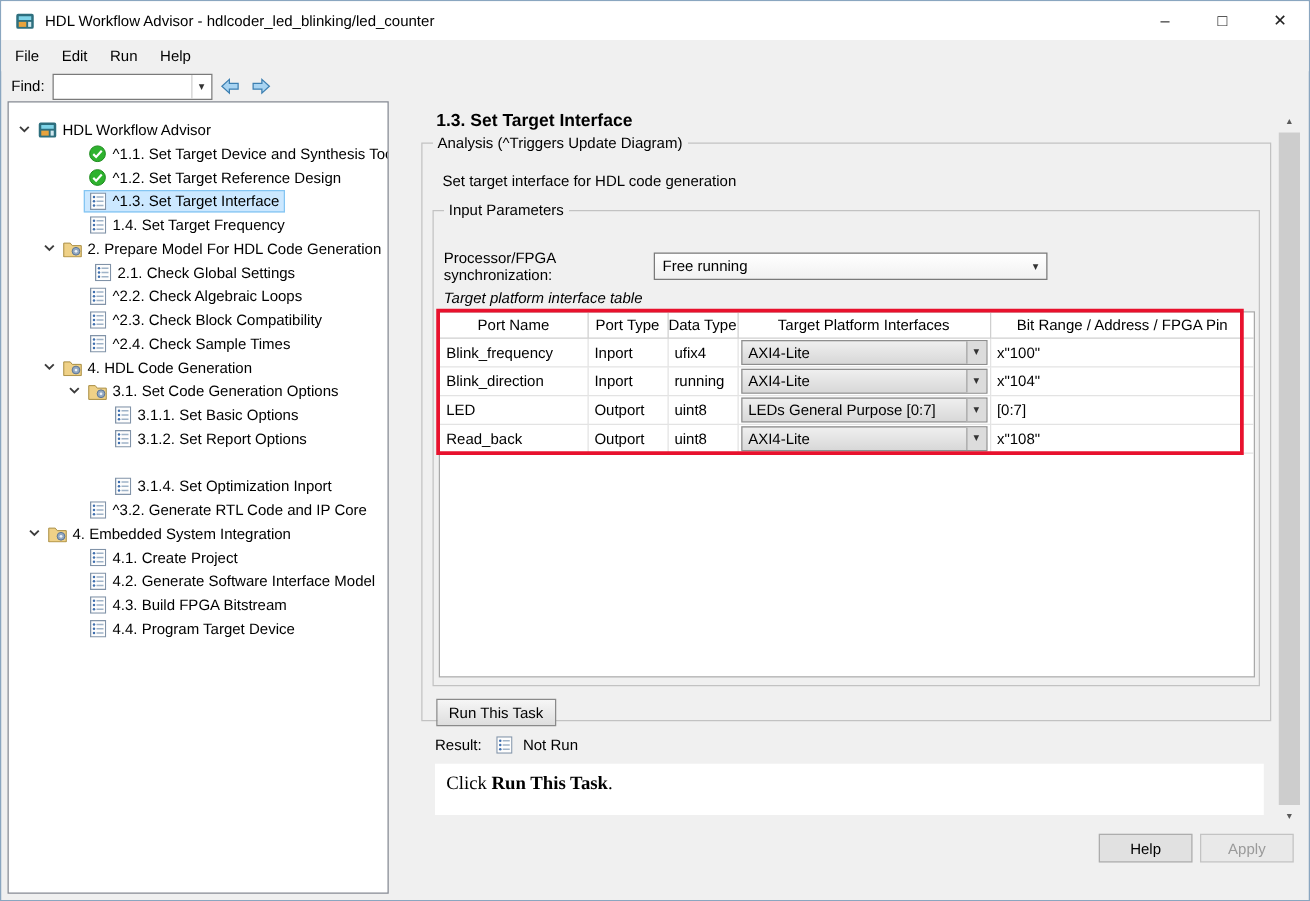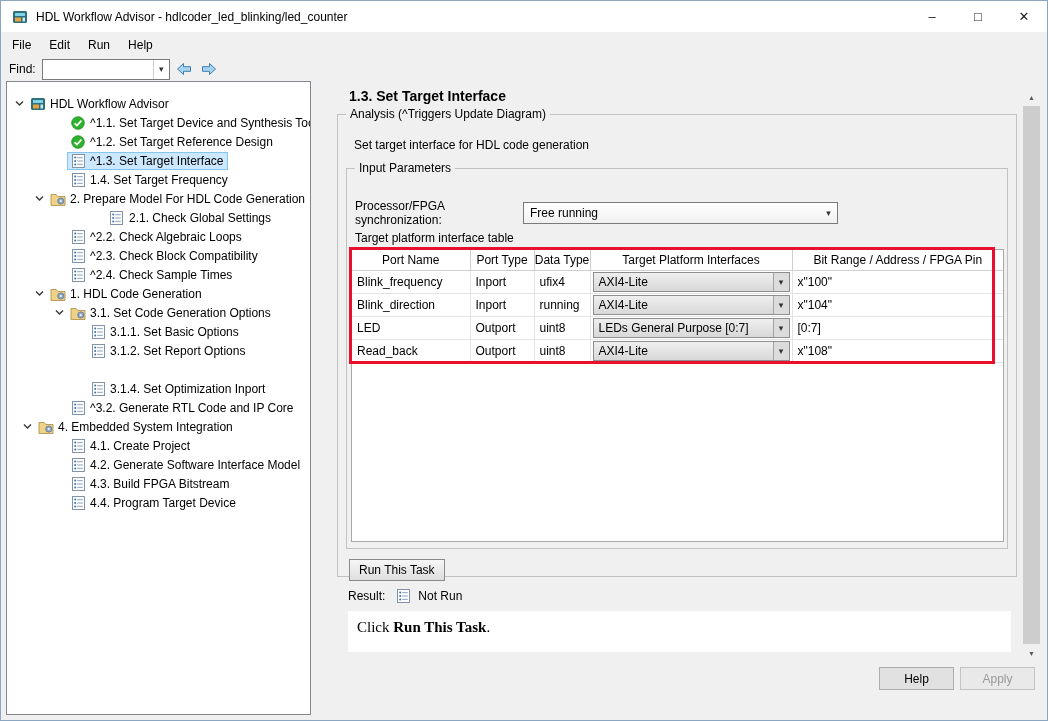--- a/index.html
+++ b/index.html
@@ -49,21 +49,21 @@
   .analysis-box { position:absolute; left:336px; top:106px; width:680px; height:470px; }
   .description { position:absolute; left:16px; top:17px; }
   .input-box { position:absolute; left:8px; top:40px; width:662px; height:388px; }
 
   .sync-row { position:absolute; left:8px; top:24px; display:flex; align-items:center; }
   .sync-label { width:160px; }
   .combo { width:315px; height:22px; background:linear-gradient(#ffffff,#f1f1f1); border:1px solid #7a7a7a; display:flex; align-items:center; margin-left:8px; }
   .combo-text { flex:1; padding-left:6px; }
   .combo-arrow { width:17px; height:100%; display:flex; align-items:center; justify-content:center; font-size:9px; color:#333; }
 
-  .table-label { position:absolute; left:8px; top:56px; }
+  .table-label { position:absolute; left:8px; top:56px;font-style:italic; }
 
   .table-wrap { position:absolute; left:4px; top:74px; width:653px; height:293px; background:#fff; border:1px solid #a9a9a9; }
   table.iface { border-collapse:collapse; table-layout:fixed; width:651px; font-size:12px; }
   .iface th { height:20px; font-weight:normal; text-align:center; border-right:1px solid #cfcfcf; border-bottom:1px solid #cfcfcf; overflow:hidden; white-space:nowrap; }
   .iface th:last-child { border-right:none; }
   .iface td { height:23px; border-right:1px solid #e3e3e3; border-bottom:1px solid #e3e3e3; padding:0 5px; overflow:hidden; white-space:nowrap; }
   .iface td:last-child { border-right:none; }
   .iface td.combo-cell { padding:1px 2px; }
   .tbl-combo { display:flex; align-items:center; height:20px; border:1px solid #8e8e8e; background:linear-gradient(#efefef,#d8d8d8); }
   .tc-text { flex:1; padding-left:5px; overflow:hidden; white-space:nowrap; }
@@ -223,21 +223,21 @@
           <span class="tree-ico">
             <svg width="16" height="14" viewBox="0 0 16 14">
               <path d="M1 2.5 h5.2 l1.6 2 H15 v9 H1 Z" fill="#efd187" stroke="#a98c3f" stroke-width="0.8"></path>
               <circle cx="10.8" cy="9" r="3.1" fill="#93a9c3" stroke="#5c7595" stroke-width="0.8"></circle>
               <circle cx="10.8" cy="9" r="1.1" fill="#eef3f8"></circle>
             </svg>
           </span>
           <span class="tree-label">2. Prepare Model For HDL Code Generation</span>
         </span>
       </div>
-      <div class="tree-item" style="padding-left: 48px; justify-content: center;">
+      <div class="tree-item" style="padding-left: 48px;">
         <span class="chev"></span>
         <span class="row-core">
           <span class="tree-ico">
             <svg width="13" height="14" viewBox="0 0 13 14">
               <rect x="0.5" y="0.5" width="12" height="13" fill="#fdfdfd" stroke="#8193a8"></rect>
               <circle cx="3.2" cy="3.6" r="1" fill="#3f6fae"></circle>
               <rect x="5.2" y="3" width="5.6" height="1.2" fill="#9fb3c8"></rect>
               <circle cx="3.2" cy="7" r="1" fill="#3f6fae"></circle>
               <rect x="5.2" y="6.4" width="5.6" height="1.2" fill="#9fb3c8"></rect>
               <circle cx="3.2" cy="10.4" r="1" fill="#3f6fae"></circle>
@@ -305,21 +305,21 @@
           </svg>
         </span>
         <span class="row-core">
           <span class="tree-ico">
             <svg width="16" height="14" viewBox="0 0 16 14">
               <path d="M1 2.5 h5.2 l1.6 2 H15 v9 H1 Z" fill="#efd187" stroke="#a98c3f" stroke-width="0.8"></path>
               <circle cx="10.8" cy="9" r="3.1" fill="#93a9c3" stroke="#5c7595" stroke-width="0.8"></circle>
               <circle cx="10.8" cy="9" r="1.1" fill="#eef3f8"></circle>
             </svg>
           </span>
-          <span class="tree-label">1. HDL Code Generation</span>
+          <span class="tree-label">4. HDL Code Generation</span>
         </span>
       </div>
       <div class="tree-item" style="padding-left: 44px;">
         <span class="chev">
           <svg width="11" height="11" viewBox="0 0 11 11">
             <path d="M2 3.5 L5.5 7 L9 3.5" fill="none" stroke="#3c3c3c" stroke-width="1.5"></path>
           </svg>
         </span>
         <span class="row-core">
           <span class="tree-ico">

